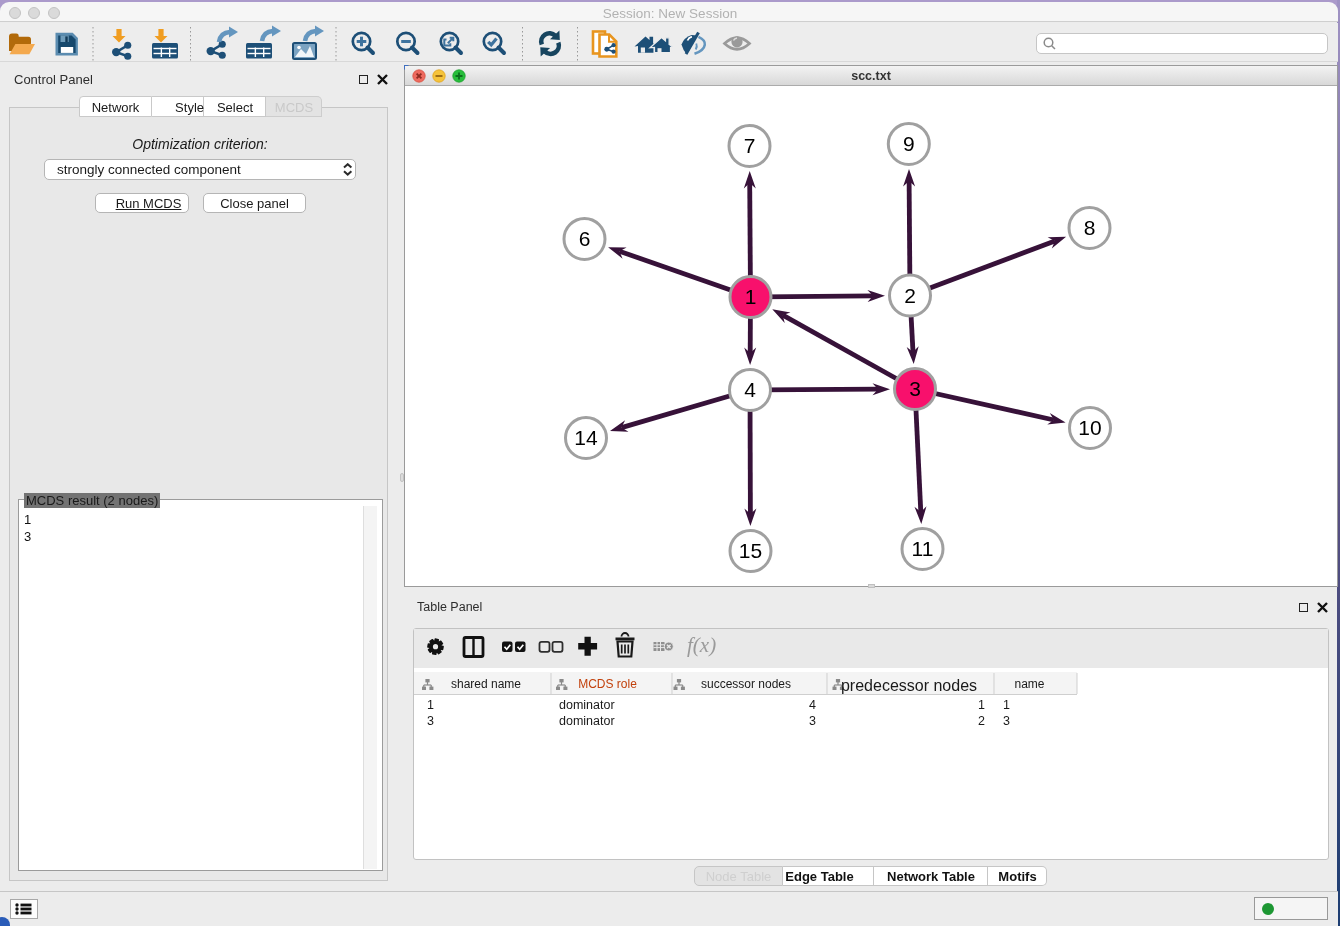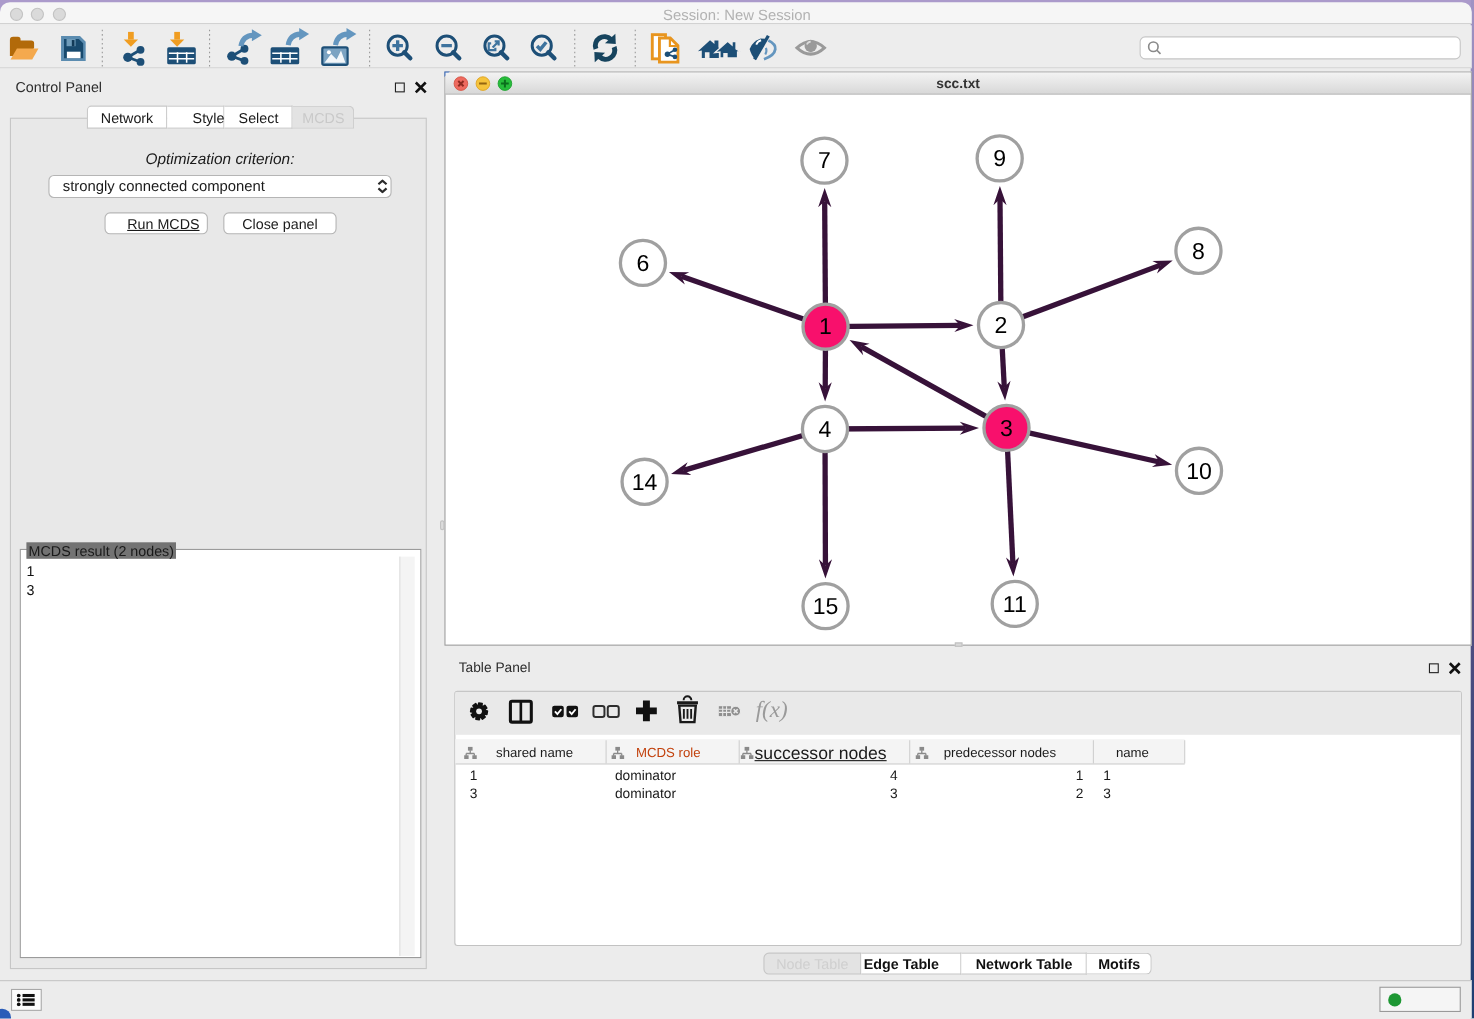--- a/index.html
+++ b/index.html
@@ -298,22 +298,22 @@
       <rect x="7.4" y="7.6" width="4" height="3.4" fill="#8a8a8a"></rect>
     </g>
 <line x1="551" y1="673" x2="551" y2="694" stroke="#cfcfcf" stroke-width="1"></line>
 <line x1="672" y1="673" x2="672" y2="694" stroke="#cfcfcf" stroke-width="1"></line>
 <line x1="827" y1="673" x2="827" y2="694" stroke="#cfcfcf" stroke-width="1"></line>
 <line x1="994" y1="673" x2="994" y2="694" stroke="#cfcfcf" stroke-width="1"></line>
 <line x1="1077" y1="673" x2="1077" y2="694" stroke="#cfcfcf" stroke-width="1"></line>
 </svg>
 <div class="txt" style="left:429px;top:677px;width:114px;text-align:center;font-size:12px;color:#1a1a1a;">shared name</div>
 <div class="txt" style="left:559px;top:677px;width:97px;text-align:center;font-size:12px;color:#c2410c;">MCDS role</div>
-<div class="txt" style="left:680px;top:677px;width:132px;text-align:center;font-size:16px;color:#1a1a1a;text-decoration:underline;">successor nodes</div>
-<div class="txt" style="left:835px;top:677px;width:148px;text-align:center;font-size:12px;color:#1a1a1a;">predecessor nodes</div>
+<div class="txt" style="left:680px;top:677px;width:132px;text-align:center;font-size:12px;color:#1a1a1a;">successor nodes</div>
+<div class="txt" style="left:835px;top:677px;width:148px;text-align:center;font-size:16px;color:#1a1a1a;">predecessor nodes</div>
 <div class="txt" style="left:988px;top:677px;width:83px;text-align:center;font-size:12px;color:#1a1a1a;">name</div>
 
 <div class="txt" style="left:427px;top:698px;font-size:12.5px;color:#1a1a1a;">1</div>
 <div class="txt" style="left:559px;top:698px;font-size:12.5px;color:#1a1a1a;">dominator</div>
 <div class="txt" style="left:716px;top:698px;width:100px;text-align:right;font-size:12.5px;color:#1a1a1a;">4</div>
 <div class="txt" style="left:885px;top:698px;width:100px;text-align:right;font-size:12.5px;color:#1a1a1a;">1</div>
 <div class="txt" style="left:1003px;top:698px;font-size:12.5px;color:#1a1a1a;">1</div>
 <div class="txt" style="left:427px;top:714px;font-size:12.5px;color:#1a1a1a;">3</div>
 <div class="txt" style="left:559px;top:714px;font-size:12.5px;color:#1a1a1a;">dominator</div>
 <div class="txt" style="left:716px;top:714px;width:100px;text-align:right;font-size:12.5px;color:#1a1a1a;">3</div>

